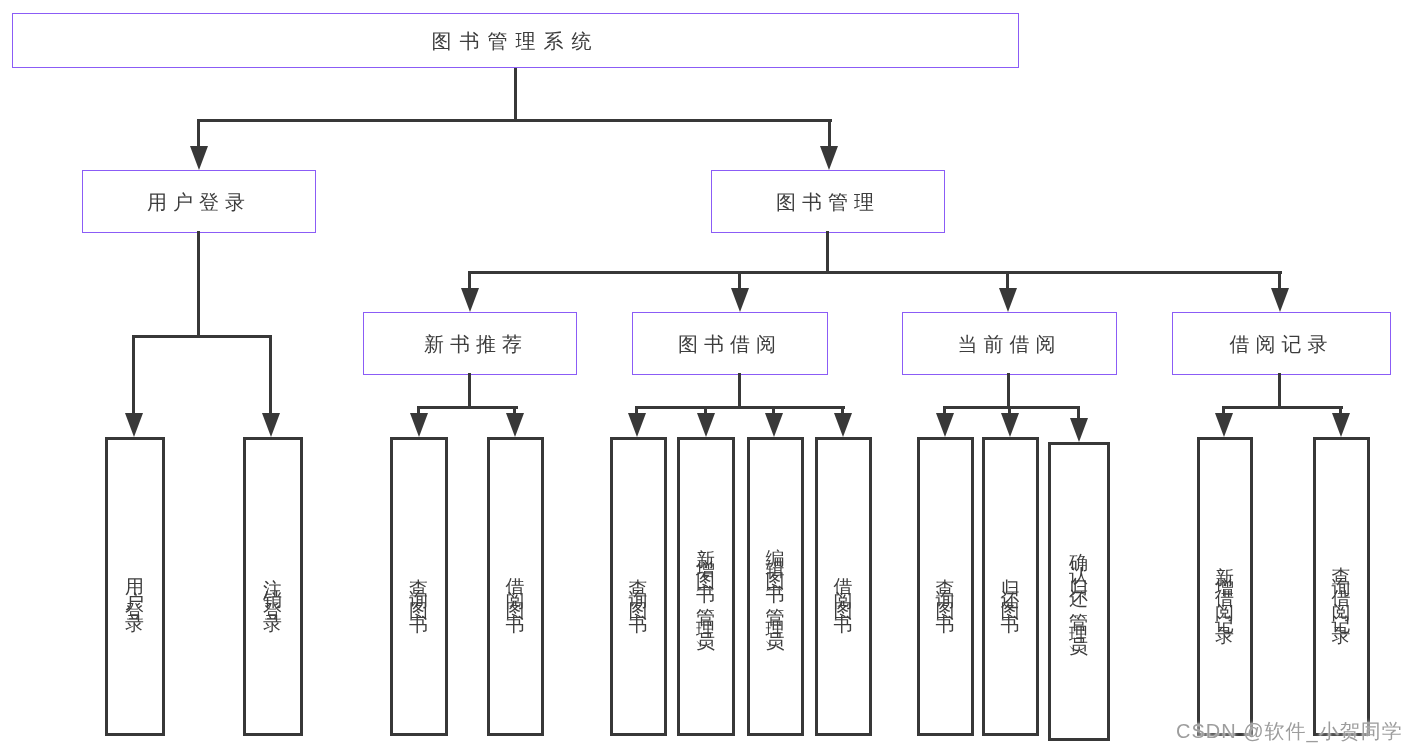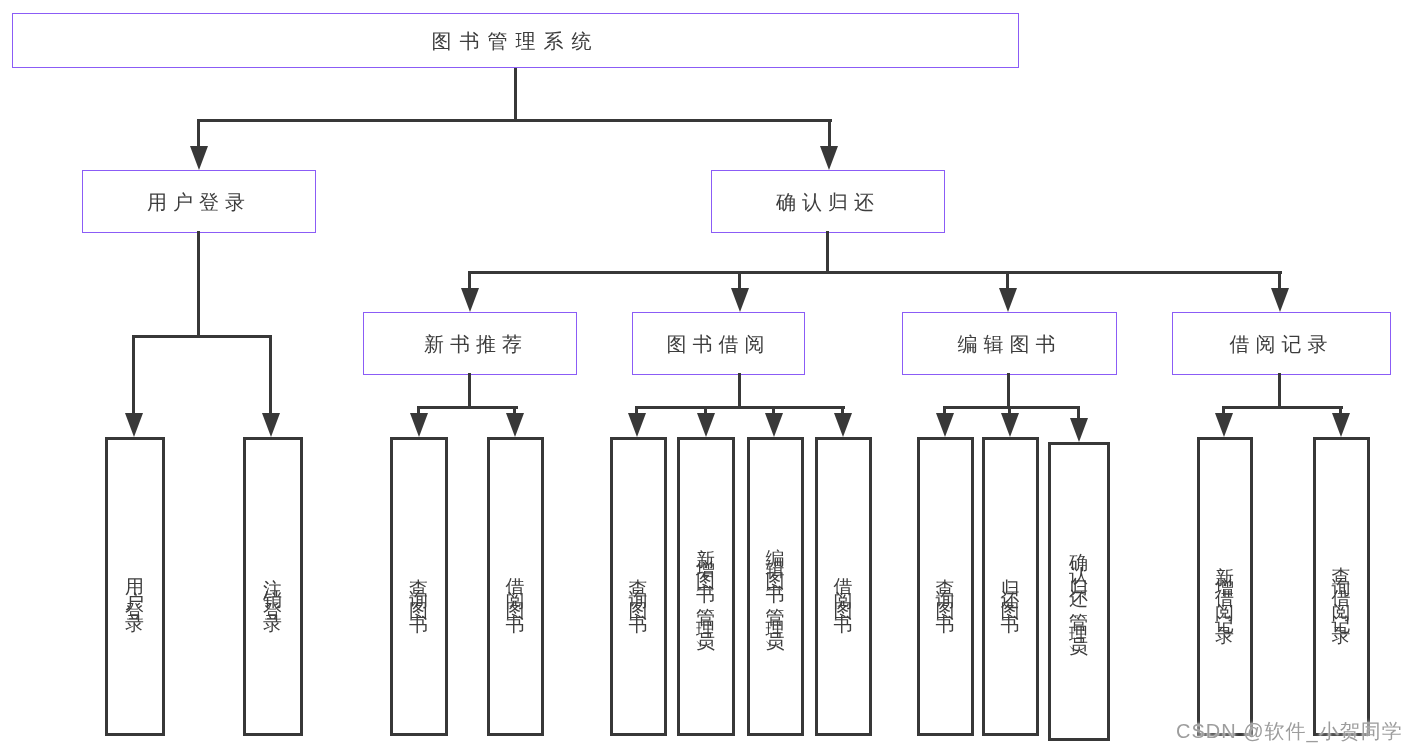--- a/index.html
+++ b/index.html
@@ -62,43 +62,43 @@
   <div class="box" style="left:12px;top:13px;width:1007px;height:55px;letter-spacing:8px;">图书管理系统</div>
 
   <div class="vl" style="left:514px;top:68px;height:52px;"></div>
   <div class="hl" style="left:198px;top:119px;width:634px;"></div>
   <div class="vl" style="left:197px;top:119px;height:29px;"></div>
   <div class="ah" style="left:190px;top:146px;"></div>
   <div class="vl" style="left:828px;top:119px;height:29px;"></div>
   <div class="ah" style="left:820px;top:146px;"></div>
 
   <div class="box" style="left:82px;top:170px;width:234px;height:63px;">用户登录</div>
-  <div class="box" style="left:711px;top:170px;width:234px;height:63px;">确认归还</div>
+  <div class="box" style="left:711px;top:170px;width:234px;height:63px;">图书管理</div>
 
   <div class="vl" style="left:197px;top:231px;height:107px;"></div>
   <div class="hl" style="left:132px;top:335px;width:140px;"></div>
   <div class="vl" style="left:132px;top:335px;height:80px;"></div>
   <div class="ah" style="left:125px;top:413px;"></div>
   <div class="vl" style="left:269px;top:335px;height:80px;"></div>
   <div class="ah" style="left:262px;top:413px;"></div>
 
   <div class="vl" style="left:826px;top:231px;height:43px;"></div>
   <div class="hl" style="left:469px;top:271px;width:813px;"></div>
   <div class="vl" style="left:468px;top:271px;height:19px;"></div>
   <div class="ah" style="left:461px;top:288px;"></div>
   <div class="vl" style="left:738px;top:271px;height:19px;"></div>
   <div class="ah" style="left:731px;top:288px;"></div>
   <div class="vl" style="left:1006px;top:271px;height:19px;"></div>
   <div class="ah" style="left:999px;top:288px;"></div>
   <div class="vl" style="left:1278px;top:271px;height:19px;"></div>
   <div class="ah" style="left:1271px;top:288px;"></div>
 
   <div class="box" style="left:363px;top:312px;width:214px;height:63px;padding-left:12px;">新书推荐</div>
-  <div class="box" style="left:632px;top:312px;width:173px;height:63px;">图书借阅</div>
-  <div class="box" style="left:902px;top:312px;width:215px;height:63px;">编辑图书</div>
+  <div class="box" style="left:632px;top:312px;width:196px;height:63px;">图书借阅</div>
+  <div class="box" style="left:902px;top:312px;width:215px;height:63px;">当前借阅</div>
   <div class="box" style="left:1172px;top:312px;width:219px;height:63px;">借阅记录</div>
 
   <div class="vl" style="left:468px;top:373px;height:36px;"></div>
   <div class="hl" style="left:418px;top:406px;width:100px;"></div>
   <div class="vl" style="left:417px;top:406px;height:9px;"></div>
   <div class="ah" style="left:410px;top:413px;"></div>
   <div class="vl" style="left:513px;top:406px;height:9px;"></div>
   <div class="ah" style="left:506px;top:413px;"></div>
 
   <div class="vl" style="left:738px;top:373px;height:36px;"></div>

